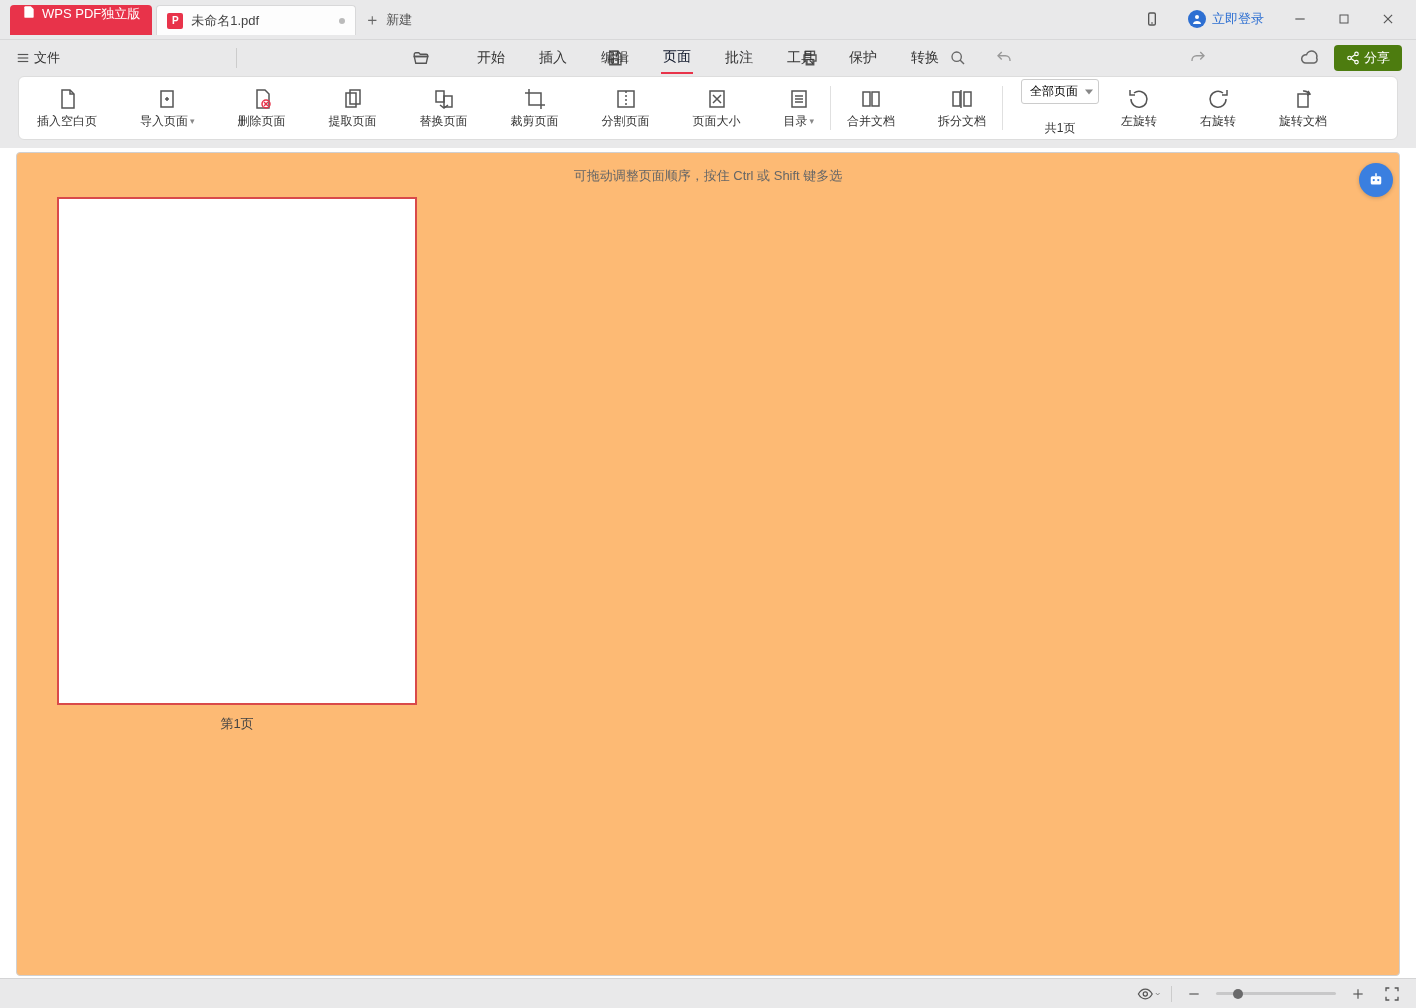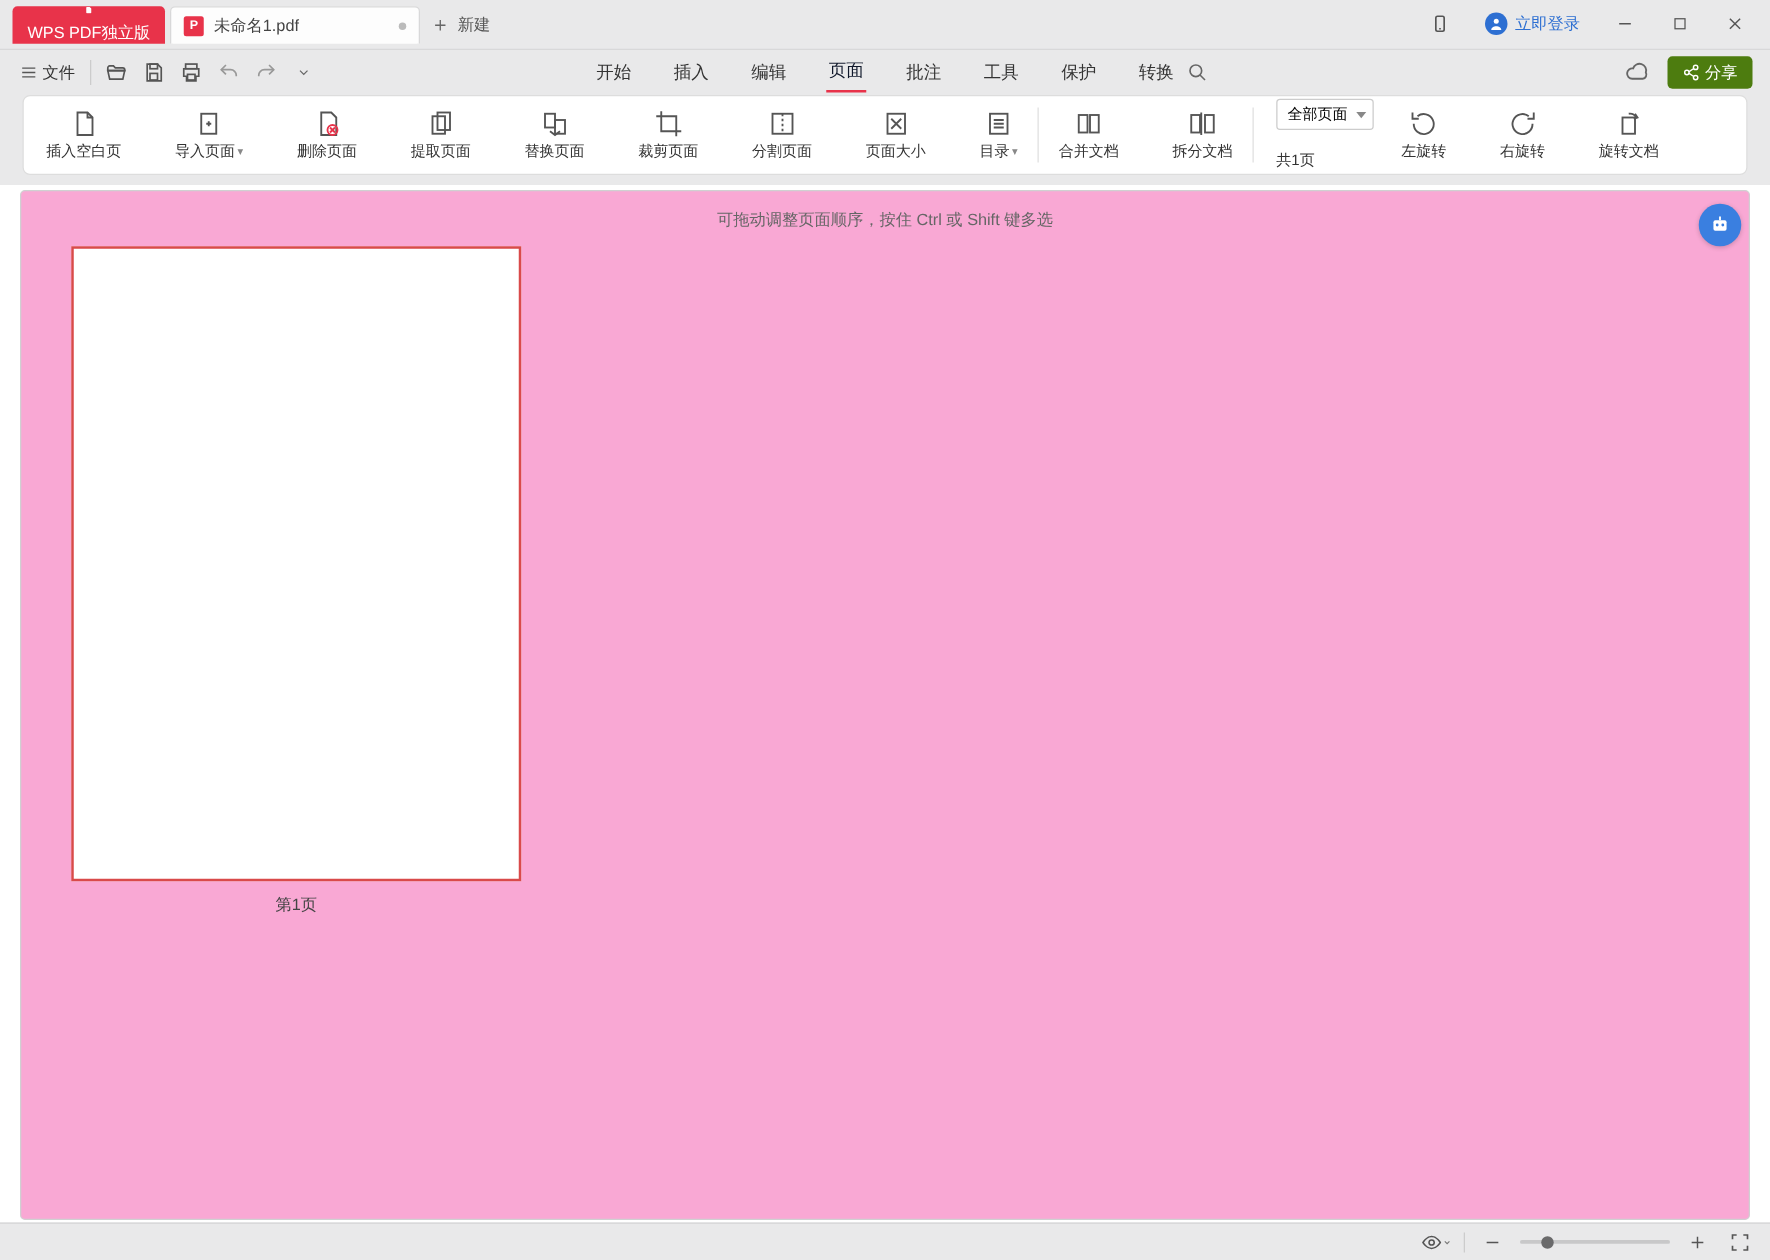--- a/index.html
+++ b/index.html
@@ -1,61 +1,61 @@
 <!DOCTYPE html>
 <html><head>
 <meta charset="utf-8">
 <style>
 * { margin: 0; padding: 0; box-sizing: border-box; font-family: "Microsoft YaHei", "PingFang SC", Arial, sans-serif; }
 body { width: 1416px; height: 1008px; background: #fff; overflow: hidden; position: relative; }
 
 
 .titlebar { height: 40px; display: flex; align-items: flex-end; background: #e9e9ea; border-bottom: 1px solid #d8d8d9; }
-.appbadge { height: 30px; margin: 0 0 4px 10px; padding: 0 12px; background: #e8334a; color: #fff; border-radius: 4px 4px 0 0; display: flex; align-items: center; font-size: 13px; gap: 6px; cursor: default; flex-direction: column; }
+.appbadge { height: 30px; margin: 0 0 4px 10px; padding: 0 12px; background: #e8334a; color: #fff; border-radius: 4px 4px 0 0; display: flex; font-size: 13px; gap: 6px; cursor: default; }
 .appbadge svg { width: 14px; height: 14px; }
 .doctab { height: 30px; margin: 0 0 4px 4px; padding: 0 10px; background: #fdfdfd; border: 1px solid #d8d8d9; border-bottom: none; border-radius: 4px 4px 0 0; display: flex; align-items: center; font-size: 13px; color: #444; gap: 8px; min-width: 200px; cursor: pointer; }
 .doctab .dot { width: 6px; height: 6px; border-radius: 50%; background: #bbb; margin-left: auto; }
 .doctab .pdf-ic { width: 16px; height: 16px; background: #e8334a; border-radius: 2px; display: flex; align-items: center; justify-content: center; color:#fff; font-size:10px; font-weight:bold;}
 .newtab { height: 30px; margin: 0 0 4px 8px; display: flex; align-items: center; font-size: 13px; color: #555; gap: 6px; cursor: pointer; }
 .newtab .plus { font-size: 16px; color: #666; }
 .titlebar-right { margin-left: auto; display: flex; align-items: center; height: 40px; padding-right: 8px; gap: 4px; }
 .tbtn { width: 40px; height: 32px; display: flex; align-items: center; justify-content: center; cursor: pointer; color: #555; }
 .login { display: flex; align-items: center; gap: 6px; color: #2d6fd2; font-size: 13px; padding: 0 12px; cursor: pointer; }
 .login .avatar { width: 18px; height: 18px; border-radius: 50%; background: #2d6fd2; display: flex; align-items: center; justify-content: center; }
 
 
-.qat { height: 36px; background: #e9e9ea; display: flex; align-items: center; padding: 0 10px; gap: 2px; }
+.qat { height: 36px; background: #e9e9ea; display: flex; align-items: center; padding: 0 10px; gap: 2px; justify-content: space-between; }
 .qbtn { height: 28px; min-width: 28px; padding: 0 4px; display: flex; align-items: center; justify-content: center; cursor: pointer; color: #555; border-radius: 3px; }
 .qat .sep { width: 1px; height: 20px; background: #ccc; margin: 0 4px; }
 .filebtn { font-size: 13px; color: #333; padding: 0 6px; display: flex; align-items: center; gap: 4px; }
 
 
 .menus { position: absolute; left: 50%; transform: translateX(-50%); top: 40px; height: 36px; display: flex; align-items: center; gap: 30px; }
 .menus .m { font-size: 14px; color: #333; cursor: pointer; padding: 6px 2px; }
 .menus .m.active { color: #0f172a; border-bottom: 2px solid #e8334a; }
 .menu-right { position: absolute; right: 14px; top: 40px; height: 36px; display: flex; align-items: center; gap: 10px; }
 .sharebtn { background: #4d7c0f; color: #fff; border-radius: 4px; padding: 4px 12px; font-size: 13px; display: flex; align-items: center; gap: 4px; cursor: pointer; }
 .searchic { cursor: pointer; color:#666; }
 
 
 .ribbon-wrap { padding: 0 18px 8px 18px; background:#e9e9ea;}
 .ribbon { background: #fff; border: 1px solid #ddd; border-radius: 6px; height: 64px; display: flex; align-items: center; padding: 0 8px; }
 .rgroup { display: flex; align-items: center; height: 100%; gap: 23px; }
 .rbtn { display: flex; flex-direction: column; align-items: center; justify-content: center; gap: 2px; padding: 0 10px; height: 100%; cursor: pointer; }
 .rbtn .lbl { font-size: 12px; color: #333; white-space: nowrap; display:flex; align-items:center; gap:2px;}
 .rbtn svg { width: 24px; height: 24px; }
 .rsep { width: 1px; height: 44px; background: #e0e0e0; margin: 0 6px; }
-.pagesel { display:flex; flex-direction:column; align-items:flex-start; gap:16px; padding:0 12px;}
+.pagesel { display:flex; flex-direction:column; align-items:center; gap:16px; padding:0 12px;}
 .pagesel select, .pagesel .fake-sel { font-size:12px; padding:3px 20px 3px 8px; border:1px solid #ccc; border-radius:3px; background:#fff; appearance:none; position:relative;}
 .pagesel .sel-wrap{position:relative;}
 .pagesel .sel-wrap::after{content:"";position:absolute;right:6px;top:50%;width:0;height:0;border-left:4px solid transparent;border-right:4px solid transparent;border-top:5px solid #888;transform:translateY(-50%);}
 .pagesel .cnt { font-size:12px; color:#333;}
 
 
-.workspace { position: absolute; top: 152px; left: 16px; right: 16px; bottom: 32px; background: #f9a8d4; border: 1px solid #d0d0d1; border-radius: 4px; overflow: hidden; }
+.workspace { position: absolute; top: 152px; left: 16px; right: 16px; bottom: 32px; background: #fdba74; border: 1px solid #d0d0d1; border-radius: 4px; overflow: hidden; }
 .hint { position: absolute; top: 14px; left: 50%; transform: translateX(-50%); font-size: 13px; color: #666; }
 .thumb-area { position: absolute; top: 44px; left: 40px; }
 .thumb { width: 360px; height: 508px; background: #fff; border: 2px solid #d94a4a; cursor: pointer; }
 .thumb-cap { text-align: center; font-size: 13px; color: #444; margin-top: 10px; }
 .floatbtn { position:absolute; right:6px; top:10px; width:34px; height:34px; border-radius:50%; background:#3a7fe0; display:flex; align-items:center; justify-content:center; cursor:pointer; box-shadow:0 1px 4px rgba(0,0,0,.2);}
 
 
 .status { position: absolute; bottom: 0; left: 0; right: 0; height: 30px; background: #e9e9ea; border-top: 1px solid #d4d4d5; display: flex; align-items: center; justify-content: flex-end; padding: 0 12px; gap: 10px; color:#555;}
 .status .icbtn { width: 24px; height: 24px; display:flex; align-items:center; justify-content:center; cursor:pointer;}
 .status .ssep { width:1px; height:16px; background:#ccc;}

